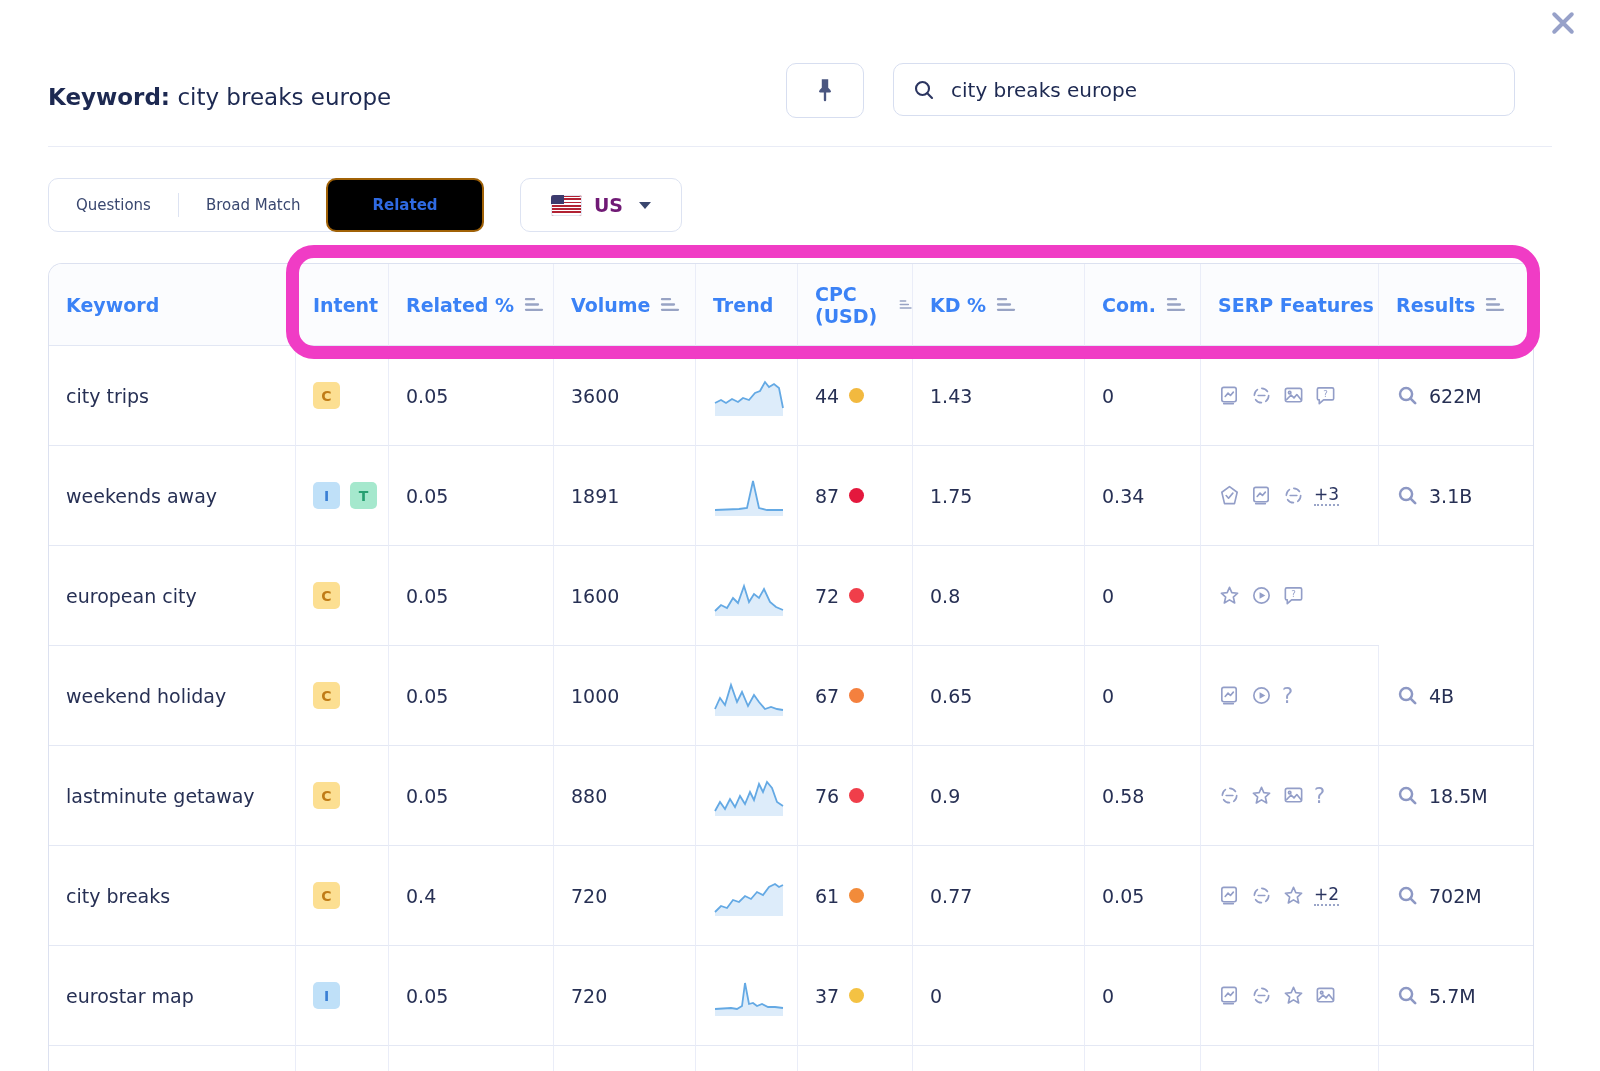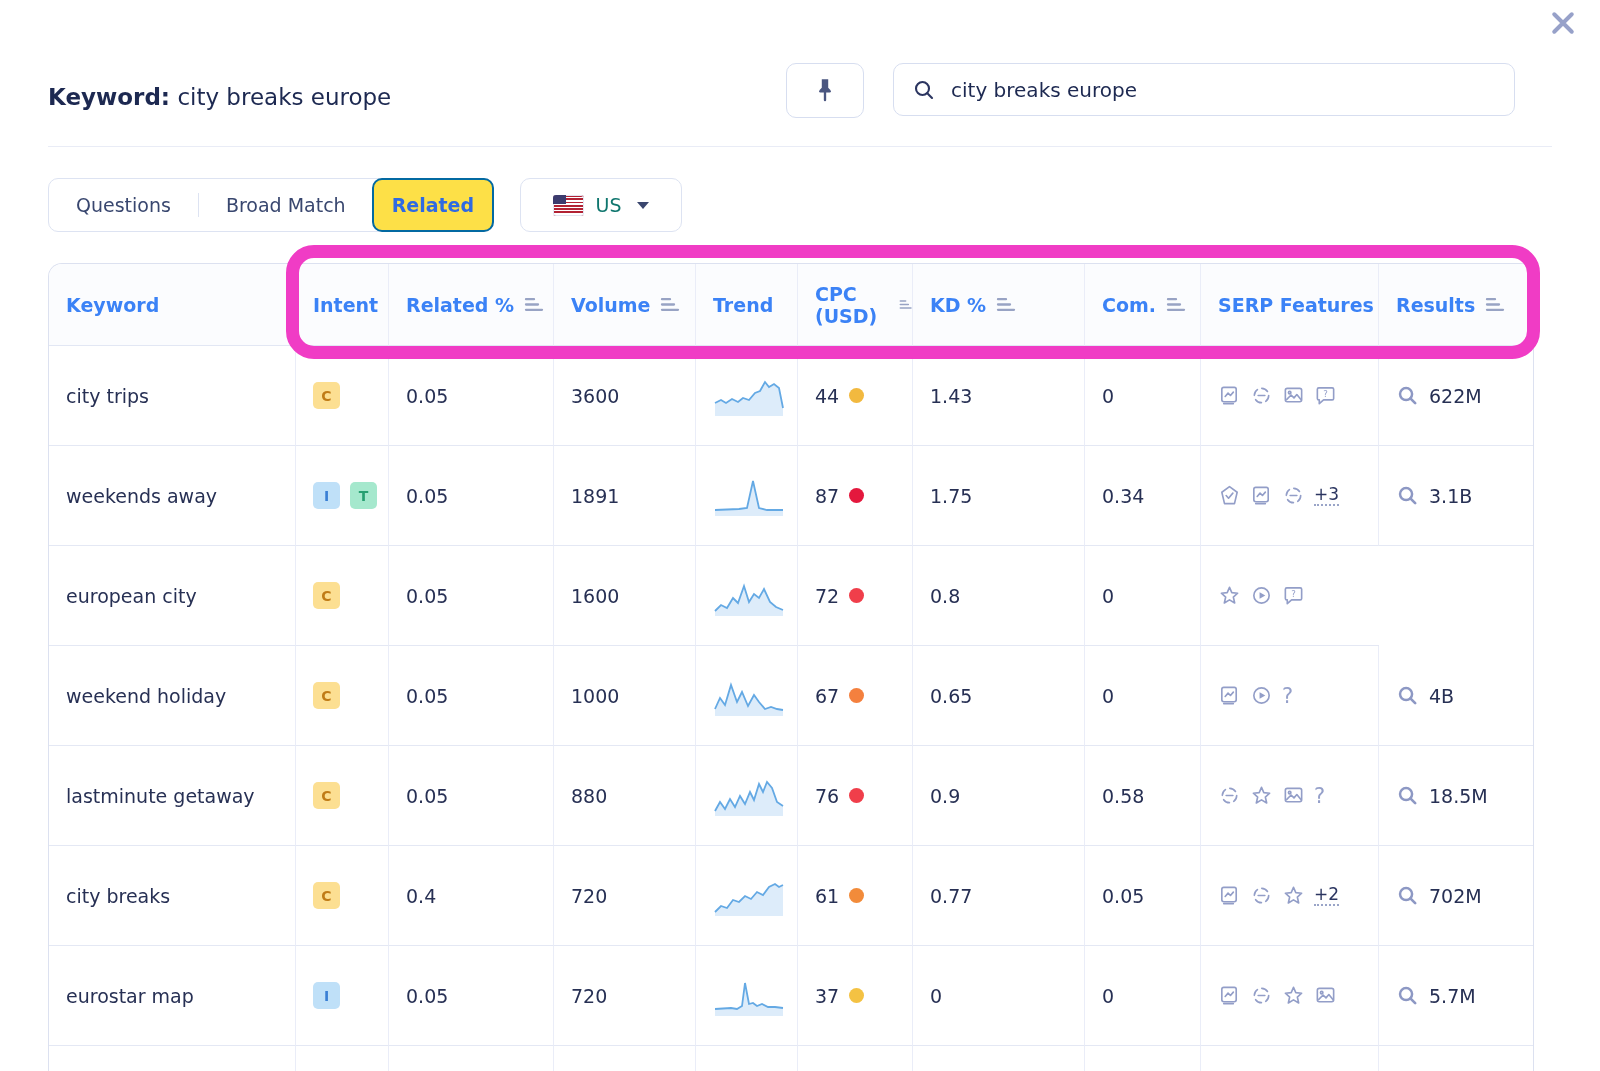--- a/index.html
+++ b/index.html
@@ -14,30 +14,30 @@
            border-radius:10px;display:flex;align-items:center;justify-content:center;background:#fff;}
   .search-box{position:absolute;left:893px;top:63px;width:622px;height:53px;border:1px solid #d7def0;
               border-radius:10px;display:flex;align-items:center;padding:0 18px;gap:13px;box-sizing:border-box;background:#fff;}
   .search-box input{border:none;outline:none;flex:1;font-size:20px;color:#1d2951;
                     font-family:"DejaVu Sans",sans-serif;background:transparent;}
   .h-divider{position:absolute;left:48px;width:1504px;top:146px;height:1px;background:#e9ecf6;}
 
   
   .tabs{position:absolute;left:48px;top:178px;height:54px;display:flex;align-items:stretch;
         border:1px solid #dde3f2;border-radius:10px;background:#fff;box-sizing:border-box;}
-  .tab{display:flex;align-items:center;padding:0 27px;font-size:19px;color:#39476f;font-weight:500;}
+  .tab{display:flex;align-items:center;padding:0 27px;font-size:15px;color:#39476f;font-weight:500;}
   .tab-sep{width:1px;background:#dde3f2;margin:14px 0;}
-  .tab.active{border:2px solid #0369a1;background:#fde047;color:#2f6ae2;font-weight:bold;
-              border-radius:10px;margin:-1px;padding:0 18px;}
+  .tab.active{border:2px solid #a16207;background:#000000;color:#2f6ae2;font-weight:bold;
+              border-radius:10px;margin:-1px;padding:0 44px;}
   .region{position:absolute;left:520px;top:178px;height:54px;width:162px;border:1px solid #dde3f2;
           border-radius:10px;display:flex;align-items:center;justify-content:center;gap:12px;box-sizing:border-box;}
   .flag{position:relative;width:31px;height:21px;border-radius:3px;overflow:hidden;flex:0 0 auto;
         background:repeating-linear-gradient(#b22234 0 1.7px,#ffffff 1.7px 3.3px);box-shadow:0 0 0 1px #e2e6f2 inset;}
   .flag .canton{position:absolute;left:0;top:0;width:13px;height:9px;background:#3c3b6e;}
-  .region .label{font-size:19px;color:#0f766e;font-weight:400;}
+  .region .label{font-size:19px;color:#701a75;font-weight:700;}
   .caret{width:0;height:0;border-left:6px solid transparent;border-right:6px solid transparent;
          border-top:7px solid #3a466e;margin-left:4px;}
 
   
   .table-wrap{position:absolute;left:48px;top:263px;width:1484px;height:808px;
               border:1px solid #dce1f0;border-bottom:none;border-radius:14px 14px 0 0;
               overflow:hidden;background:#fff;box-sizing:content-box;}
   .tr{display:grid;grid-template-columns:247px 93px 165px 142px 102px 115px 172px 116px 178px 154px;}
   .th{height:82px;display:flex;align-items:center;gap:10px;padding-left:17px;box-sizing:border-box;
       font-size:19px;font-weight:bold;color:#3b82f6;background:#fbfcfe;

